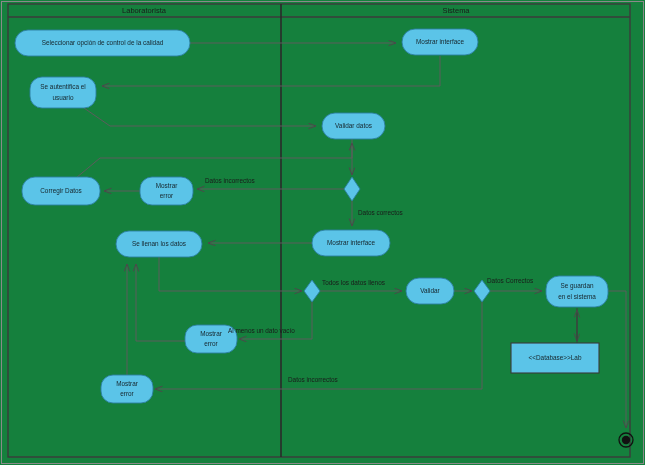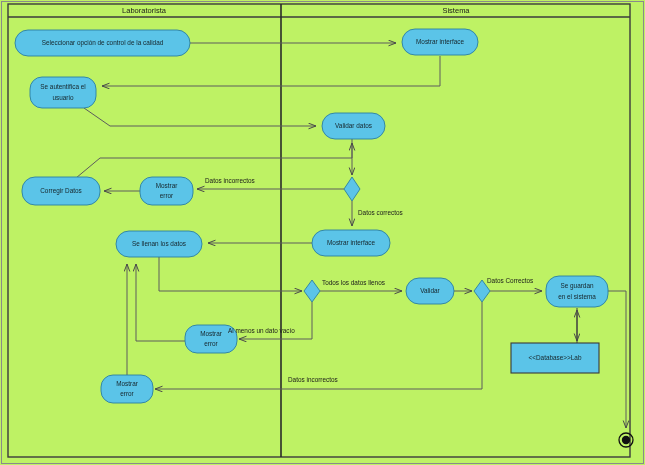--- a/index.html
+++ b/index.html
@@ -7,21 +7,21 @@
     padding: 0;
     background: #ffffff;
   }
   body {
     font-family: "Liberation Sans", sans-serif;
   }
   #diagram-root {
     position: relative;
     width: 645px;
     height: 465px;
-    background: #bef264;
+    background: #15803d;
     overflow: hidden;
   }
   svg#uml-canvas {
     display: block;
     width: 645px;
     height: 465px;
   }
   .lane-header-text {
     font-family: "Liberation Sans", sans-serif;
     font-size: 7.5px;

